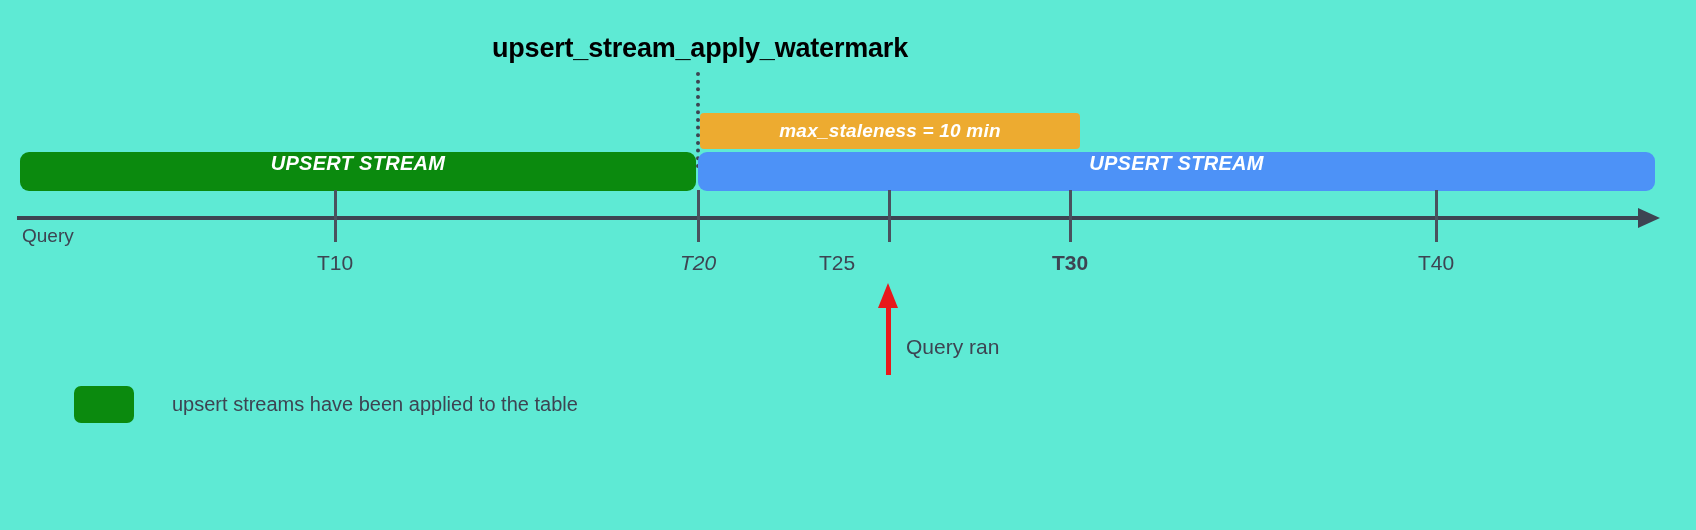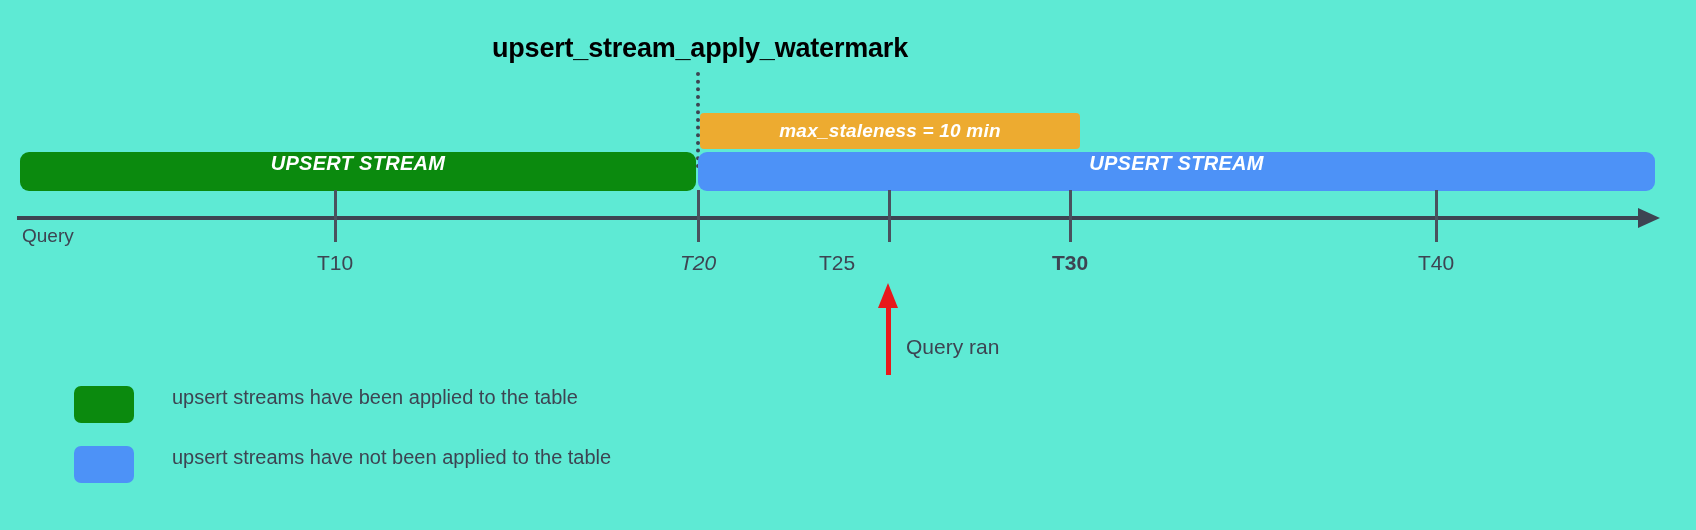--- a/index.html
+++ b/index.html
@@ -163,21 +163,21 @@
   }
 
   
   .legend {
     position: absolute;
     left: 74px;
     top: 386px;
   }
   .legend-row {
     display: flex;
-    align-items: flex-start;
+    align-items: center;
     height: 37px;
     margin-bottom: 23px;
   }
   .legend-swatch {
     width: 60px;
     height: 37px;
     border-radius: 7px;
     flex: 0 0 auto;
   }
   .legend-label {
@@ -227,19 +227,15 @@
 
   <div class="query-arrow-shaft"></div>
   <div class="query-arrow-head"></div>
   <div class="query-label">Query ran</div>
 
   <div class="legend" id="legend">
       <div class="legend-row">
         <div class="legend-swatch" style="background: rgb(11, 138, 14);"></div>
         <div class="legend-label">upsert streams have been applied to the table</div>
       </div>
-      <div class="legend-row">
-        <div class="legend-swatch" style="background: rgb(77, 146, 247);"></div>
-        <div class="legend-label">upsert streams have not been applied to the table</div>
-      </div>
     </div>
 
 </div>
 
 </body></html>

